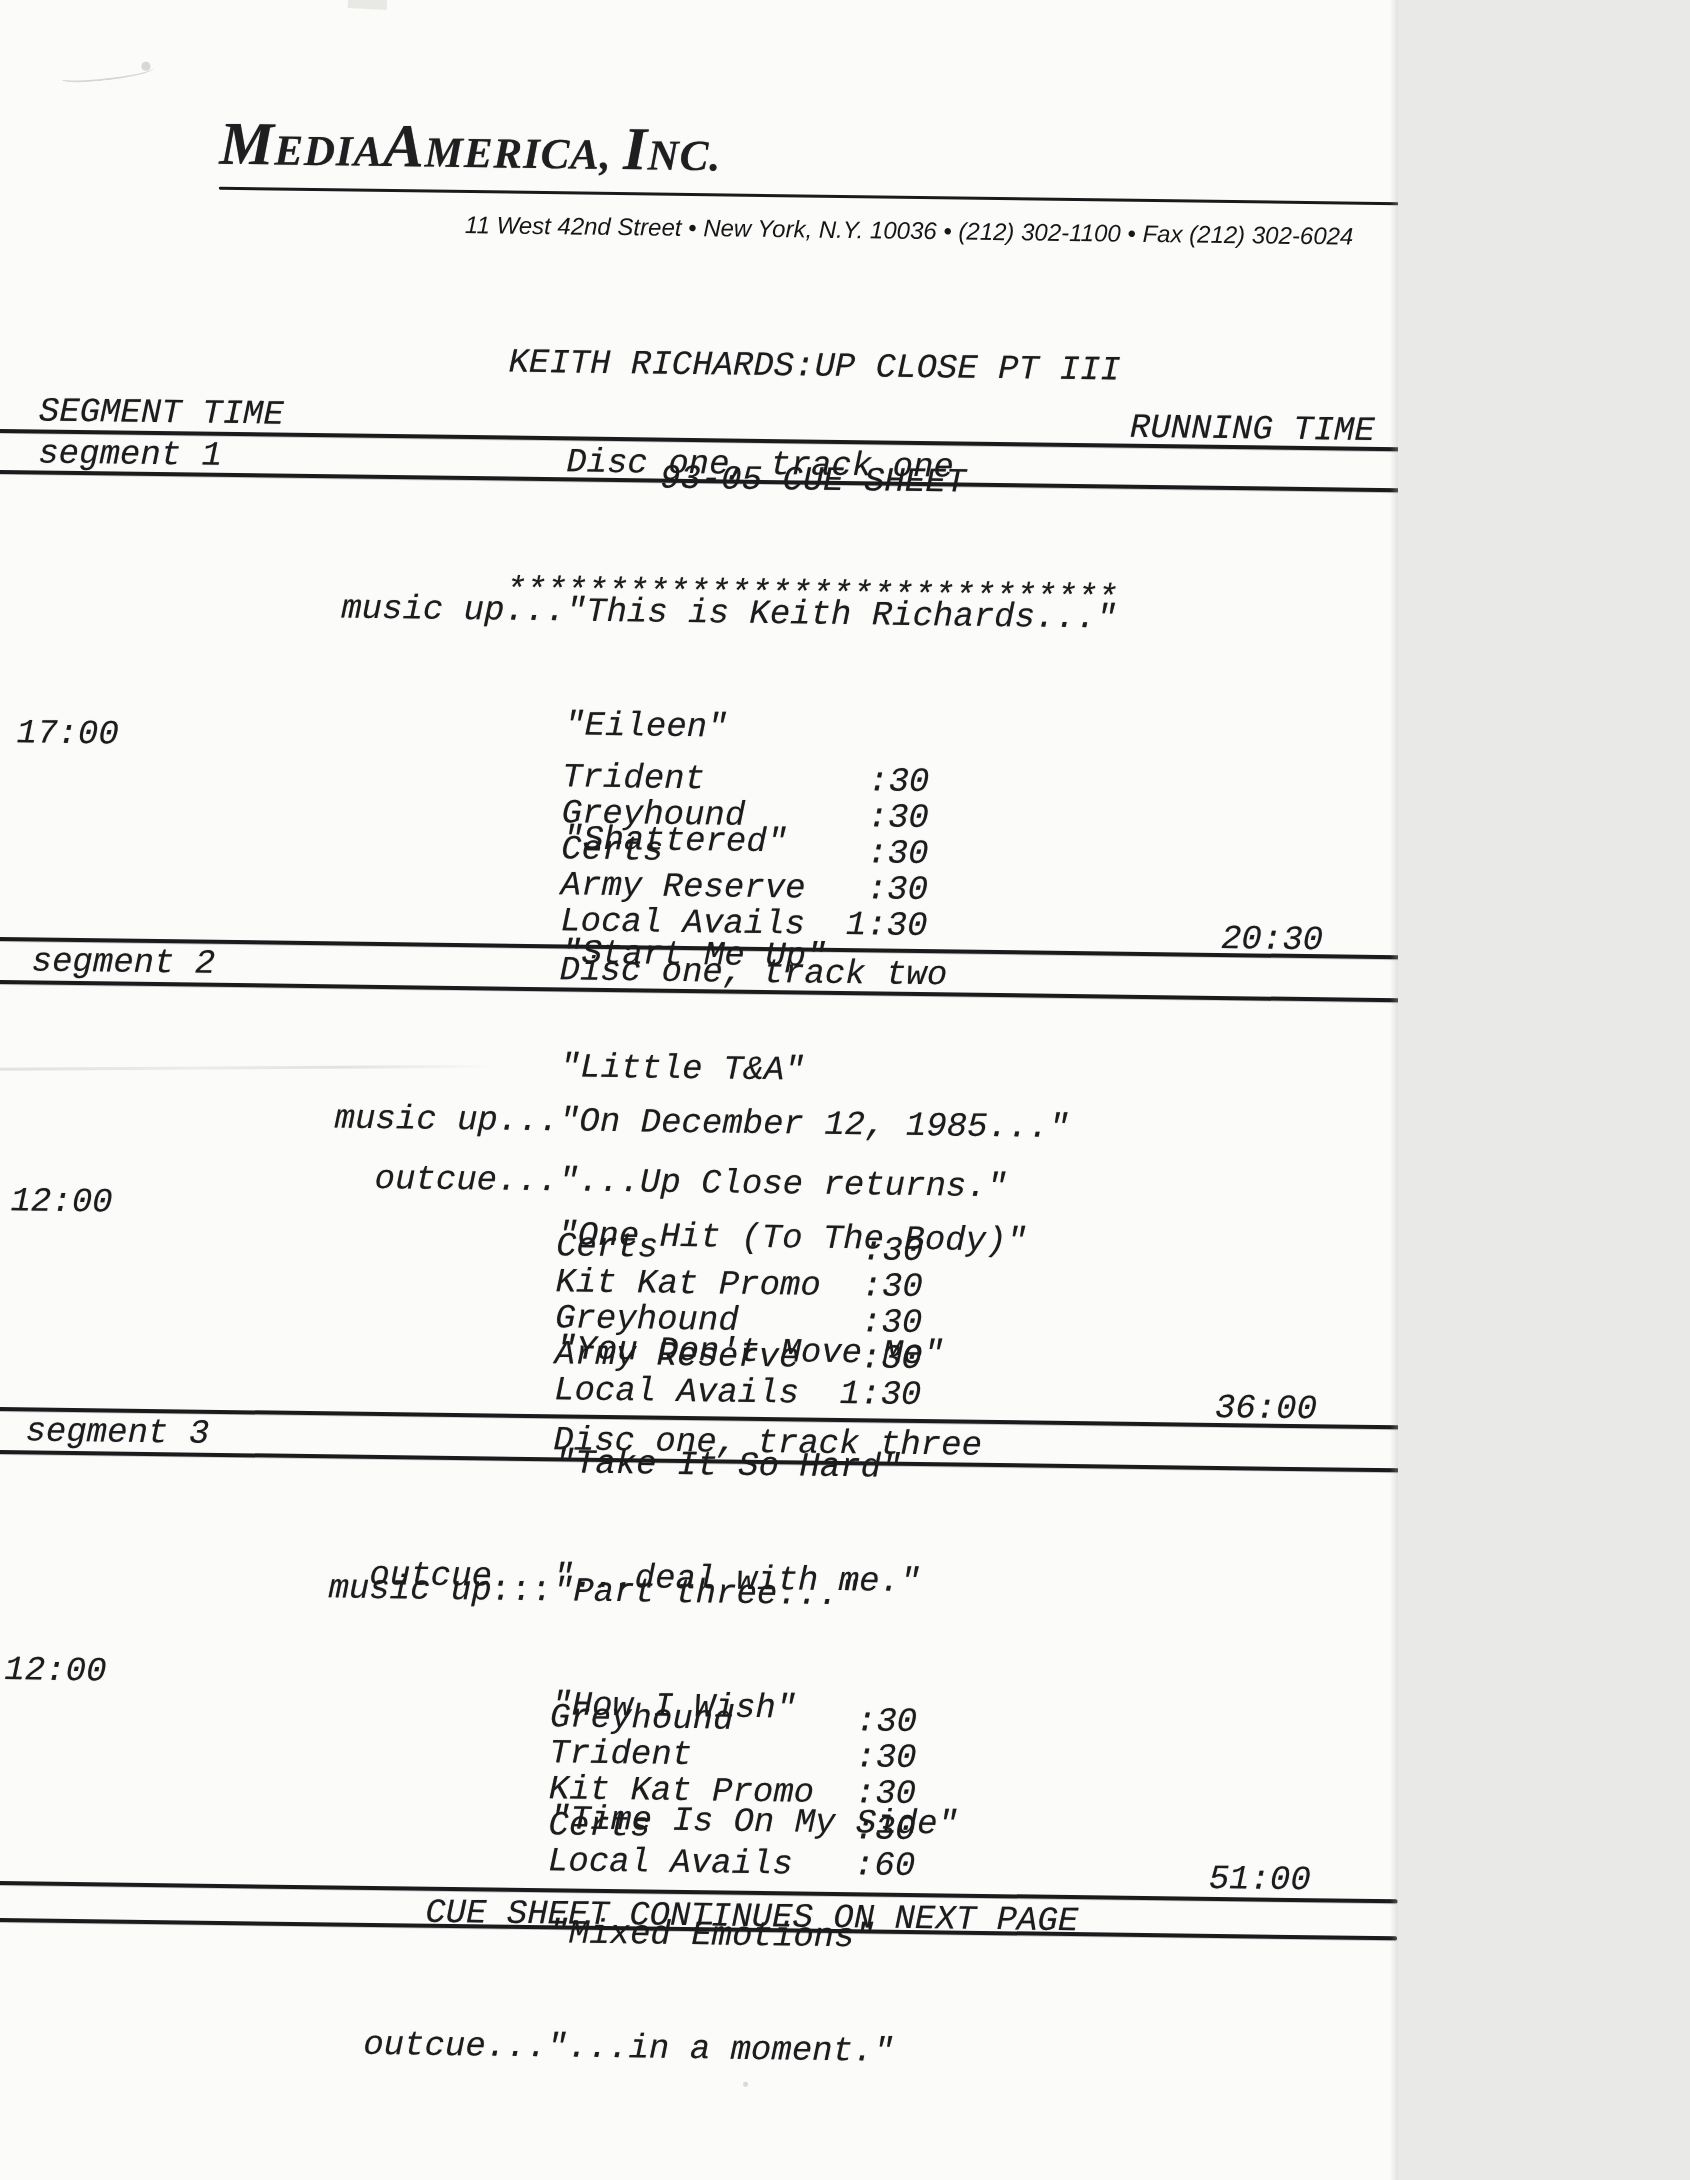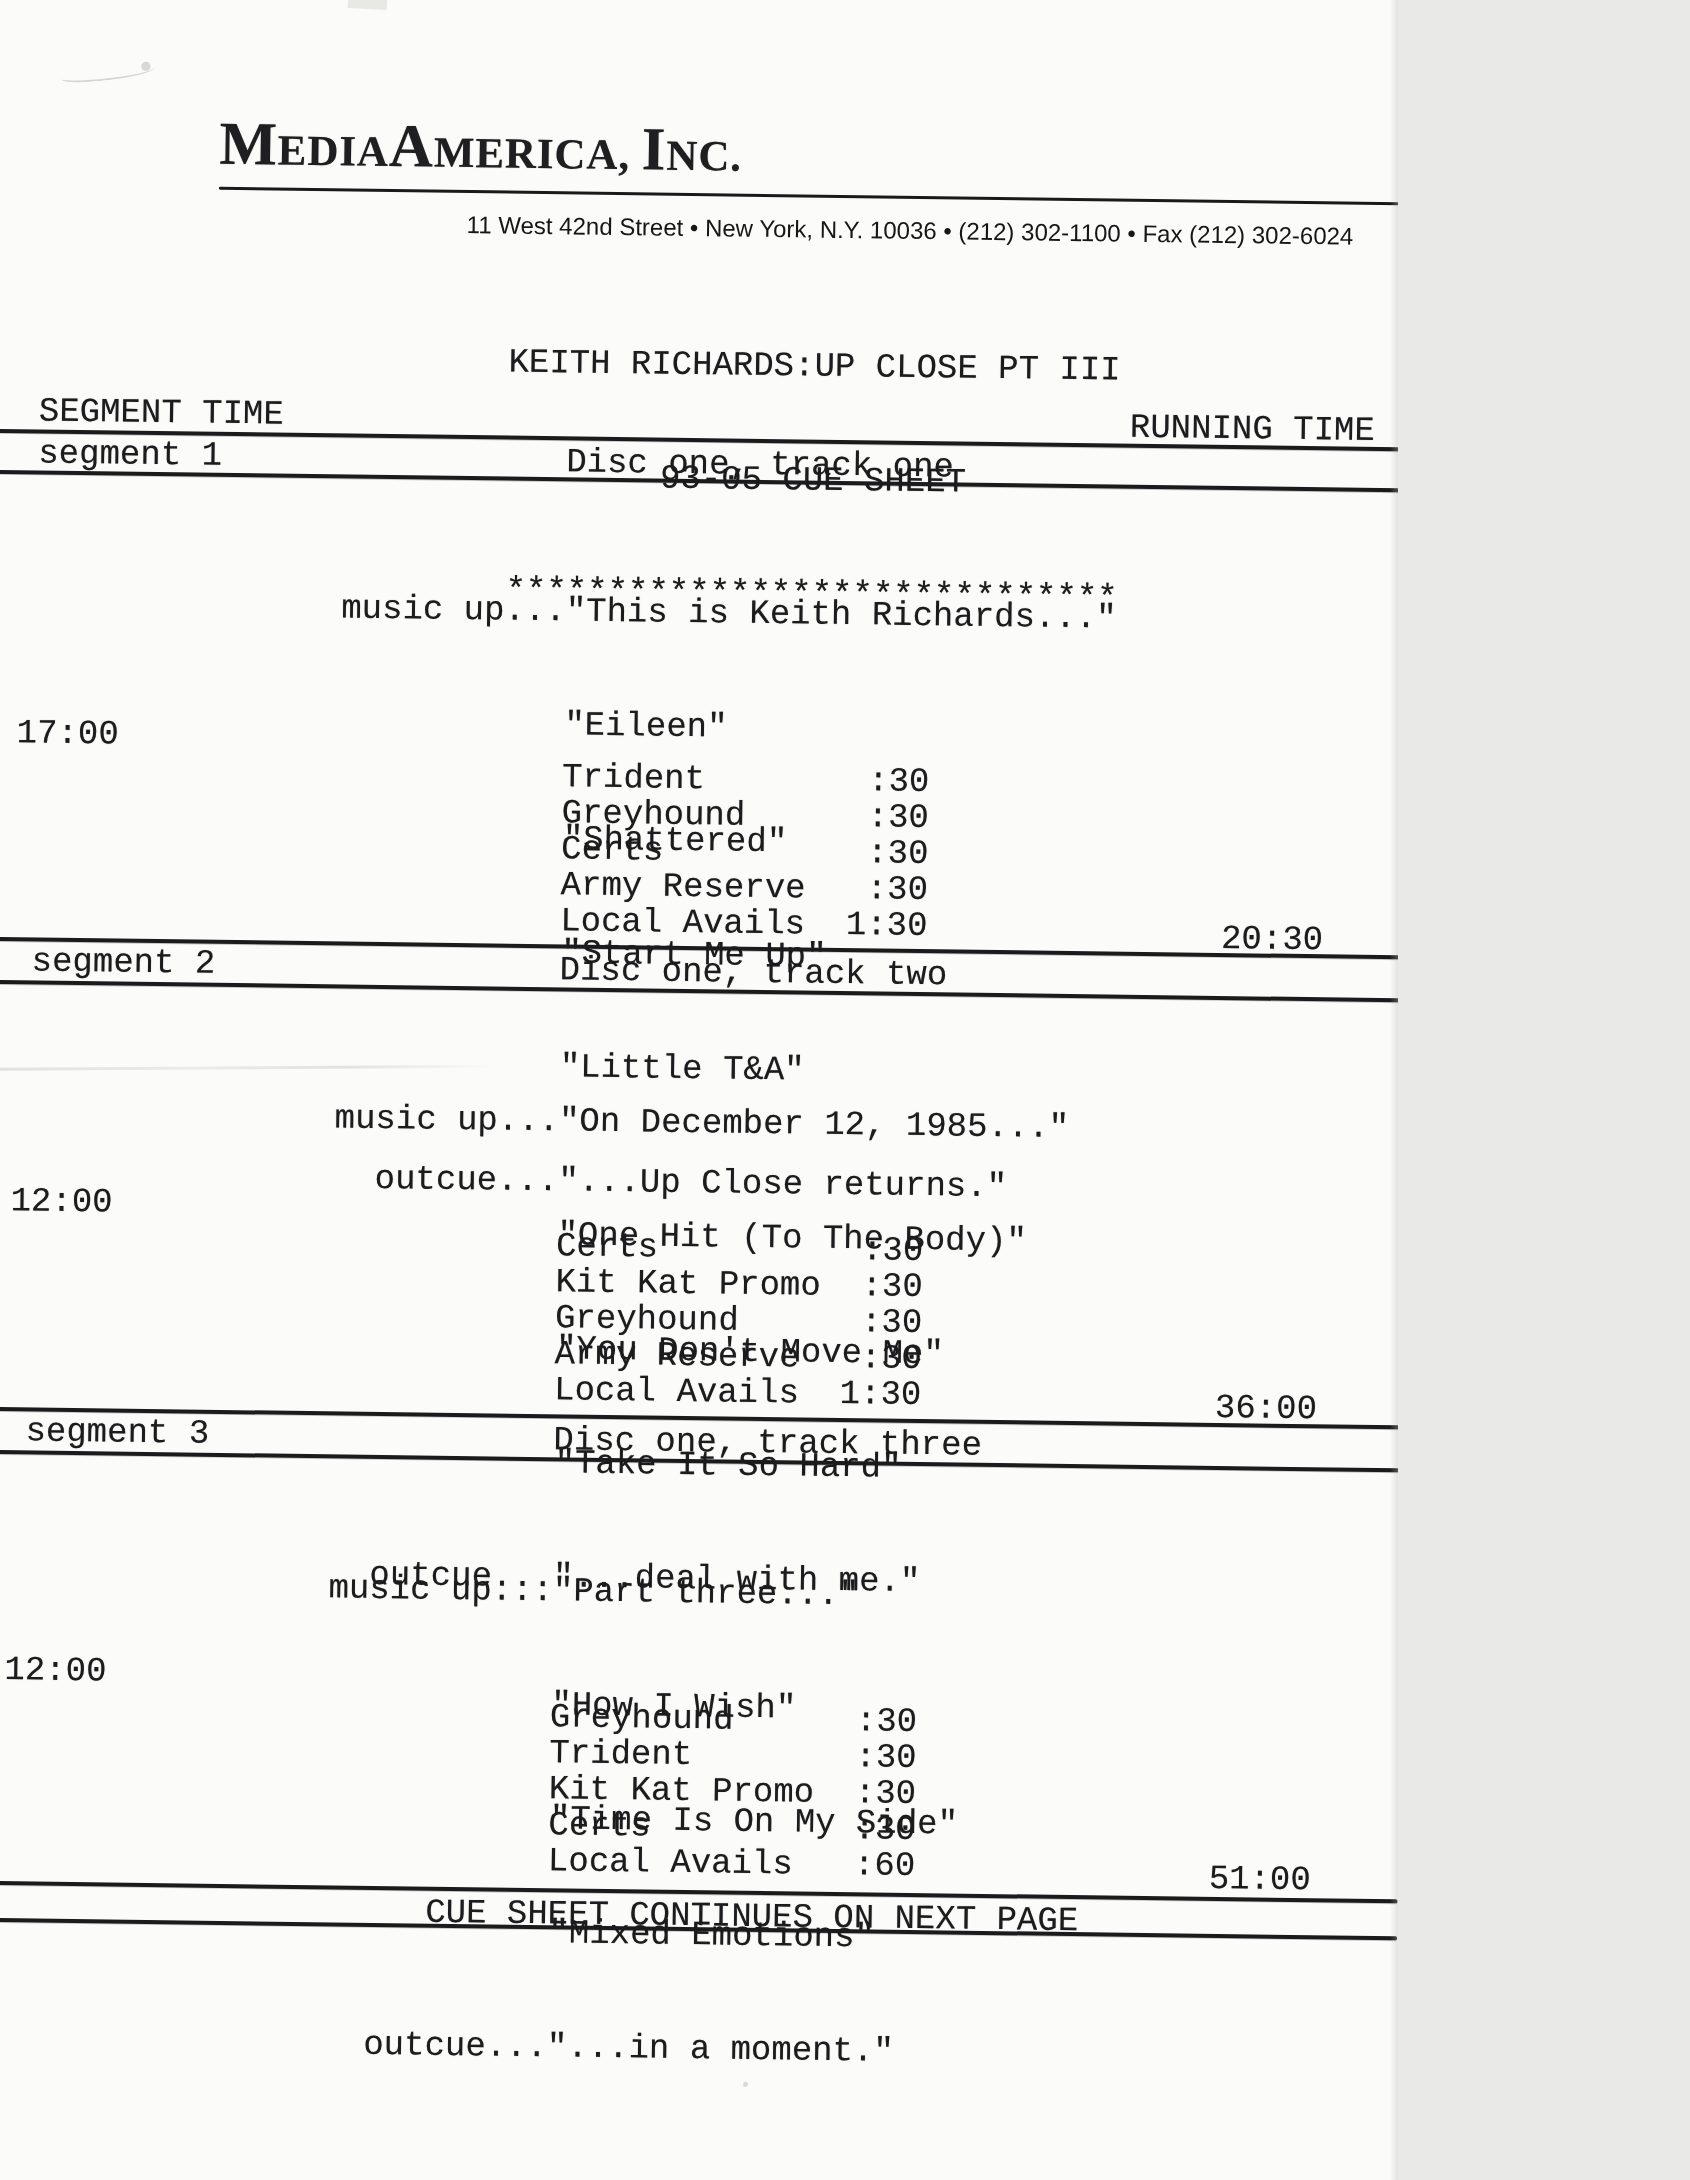--- a/index.html
+++ b/index.html
@@ -3,20 +3,21 @@
 <meta charset="utf-8">
 <style>
   html,body{margin:0;padding:0;background:#e9e9e7;}
   .paper{
     position:relative;
     width:1398px;height:2181px;
     background:#fbfbf9;
     overflow:hidden;
     font-family:"Liberation Mono","DejaVu Sans Mono",monospace;
     color:#1c1c1e;
+    font-style:italic;
   }
   .tilt{
     position:absolute;inset:0;
     transform:rotate(0.75deg);
     transform-origin:0px 1090px;
   }
   .abs{position:absolute;}
   .mono{
     font-family:"Liberation Mono","DejaVu Sans Mono",monospace;
     font-size:34px;line-height:38px;

